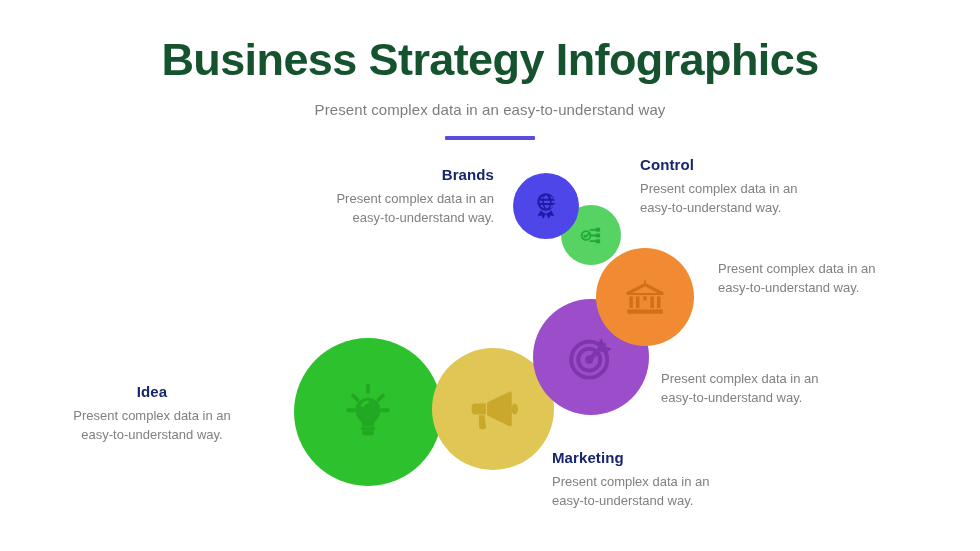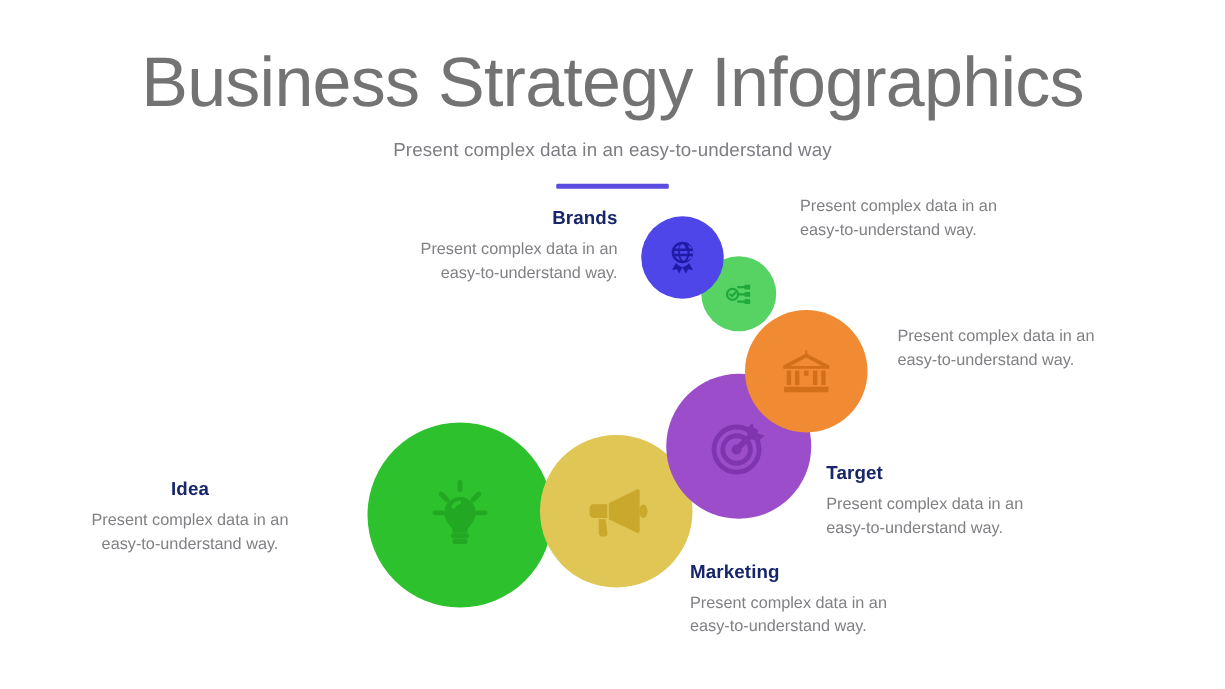--- a/index.html
+++ b/index.html
@@ -22,23 +22,23 @@
 
   
   .header {
     position: absolute;
     top: 36px;
     left: 0;
     width: 980px;
     text-align: center;
   }
   .slide-title {
-    font-size: 56px;
-    font-weight: normal;
-    color: #737373;
+    font-size: 45px;
+    font-weight: bold;
+    color: #14532d;
     letter-spacing: -0.6px;
     line-height: 1.08;
     margin: 0;
   }
   .slide-subtitle {
     font-size: 15px;
     color: #7d7d83;
     margin: 16px 0 0 0;
     letter-spacing: 0.1px;
   }
@@ -176,31 +176,31 @@
     </span>
   </div>
 
   <div class="txt t-brands">
     <p class="label">Brands</p>
     <p class="desc">Present complex data in an
 easy-to-understand way.</p>
   </div>
 
   <div class="txt t-control">
+    <p class="label">Control</p>
     <p class="desc">Present complex data in an
 easy-to-understand way.</p>
   </div>
 
   <div class="txt t-capital">
     <p class="desc">Present complex data in an
 easy-to-understand way.</p>
   </div>
 
   <div class="txt t-target">
-    <p class="label">Target</p>
     <p class="desc">Present complex data in an
 easy-to-understand way.</p>
   </div>
 
   <div class="txt t-marketing">
     <p class="label">Marketing</p>
     <p class="desc">Present complex data in an
 easy-to-understand way.</p>
   </div>
 

